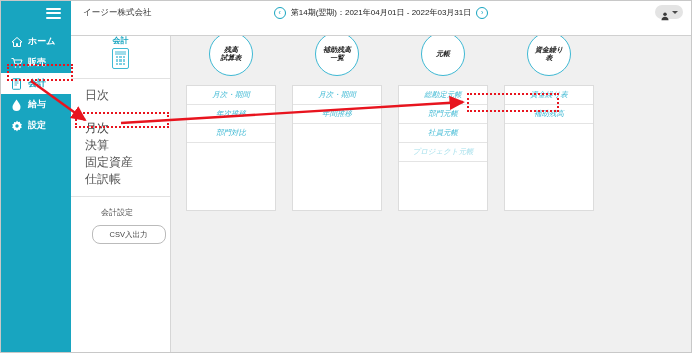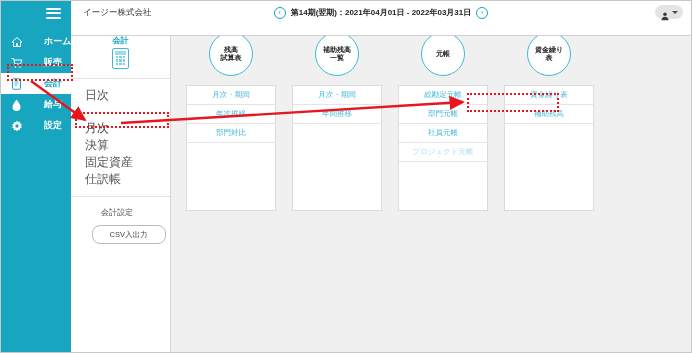--- a/index.html
+++ b/index.html
@@ -26,21 +26,20 @@
     padding-right:10px;box-sizing:border-box;
   }
   .hamburger{width:15px;height:11px;display:flex;flex-direction:column;justify-content:space-between;cursor:pointer;}
   .hamburger span{display:block;height:2px;background:#ffffff;border-radius:1px;}
   .rail-items{margin-top:6px;}
   .rail-item{
     height:21px;display:flex;align-items:center;
     padding-left:9px;box-sizing:border-box;
     color:#ffffff;font-size:9px;font-weight:bold;cursor:pointer;
     position:relative;
-    gap:16px;
   }
   .rail-item .ri-icon{width:13px;height:13px;margin-right:5px;display:flex;align-items:center;justify-content:center;flex:0 0 13px;}
   .rail-item.active{background:#ffffff;color:#18a5c0;}
   .rail-item .ri-label{white-space:nowrap;line-height:1;}
 
   
   .subnav{
     position:absolute;left:70px;top:24px;width:100px;height:327px;
     background:#ffffff;border-right:1px solid #d6d6d6;
     box-sizing:border-box;z-index:3;
@@ -79,21 +78,21 @@
     box-sizing:border-box;z-index:4;
   }
   .company{
     position:absolute;left:12px;top:0;height:23px;line-height:23px;
     font-size:8.5px;color:#333333;white-space:nowrap;
   }
   .period{
     position:absolute;left:0;right:0;top:0;height:23px;
     display:flex;align-items:center;justify-content:center;gap:5px;
   }
-  .period-text{font-size:8px;color:#222222;font-weight:bold;white-space:nowrap;}
+  .period-text{font-size:8px;color:#222222;font-weight:normal;white-space:nowrap;}
   .circ-btn{
     width:12px;height:12px;border-radius:50%;border:1.2px solid #18a5c0;
     color:#18a5c0;font-size:7px;line-height:10px;text-align:center;
     box-sizing:border-box;cursor:pointer;background:#ffffff;user-select:none;
   }
   .user-btn{
     position:absolute;right:8px;top:4px;width:28px;height:14px;
     background:#e4e4e4;border-radius:7px;display:flex;align-items:center;
     justify-content:center;gap:2px;cursor:pointer;
   }
@@ -102,21 +101,21 @@
     width:0;height:0;border-left:3px solid transparent;border-right:3px solid transparent;
     border-top:3.5px solid #4a4a4a;
   }
 
   
   .main{
     position:absolute;left:170px;top:24px;right:0;bottom:0;
     background:#f0f0f0;z-index:1;
   }
   .cards{
-    position:absolute;left:15px;top:7px;display:flex;gap:16px;
+    position:absolute;left:15px;top:7px;display:flex;gap:16px;font-style:italic;
   }
   .card-col{width:90px;}
   .bubble{
     width:42px;height:42px;border-radius:50%;border:1.4px solid #3fb9d4;
     background:#ffffff;margin:0 auto 9px auto;
     display:flex;align-items:center;justify-content:center;text-align:center;
     font-size:7px;color:#222222;font-weight:bold;line-height:1.18;cursor:pointer;
   }
   .card{
     width:90px;height:126px;background:#ffffff;border:1px solid #dcdcdc;

